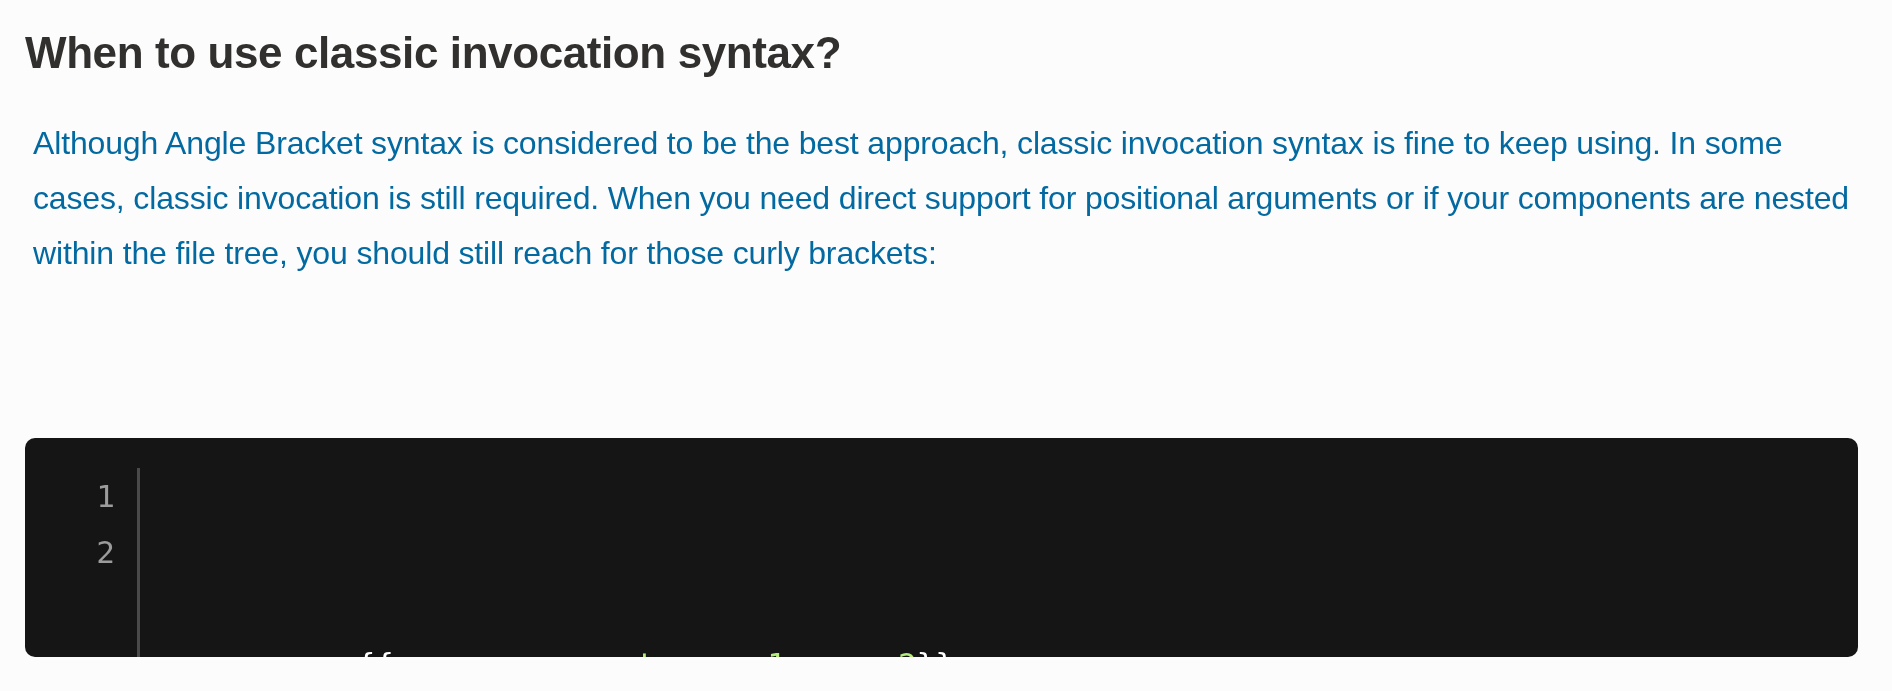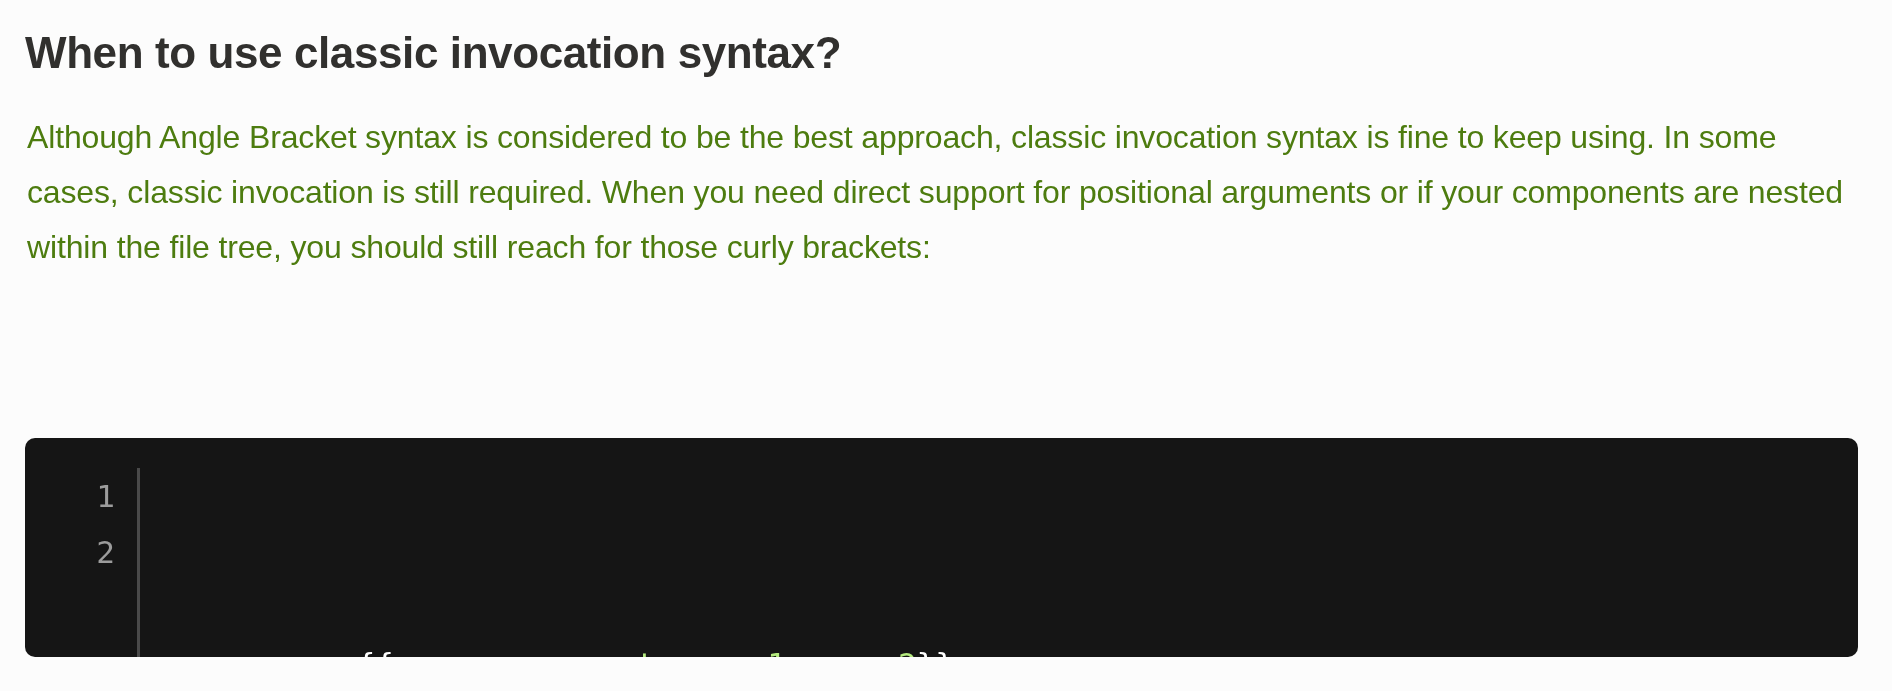--- a/index.html
+++ b/index.html
@@ -23,25 +23,25 @@
   .heading {
     margin: 0;
     padding-top: 25px;
     font-size: 44px;
     line-height: 1.25;
     font-weight: bold;
     color: #31302e;
     letter-spacing: -0.4px;
   }
   .body-paragraph {
-    margin: 2px;
+    margin: 8px;
     padding-top: 28px;
     font-size: 32px;
     line-height: 1.72;
-    color: #4d7c0f;
+    color: #0369a1;
     max-width: 1845px;
     letter-spacing: -0.15px;
   }
   .code-block {
     position: absolute;
     left: 25px;
     top: 438px;
     width: 1833px;
     height: 219px;
     box-sizing: border-box;

